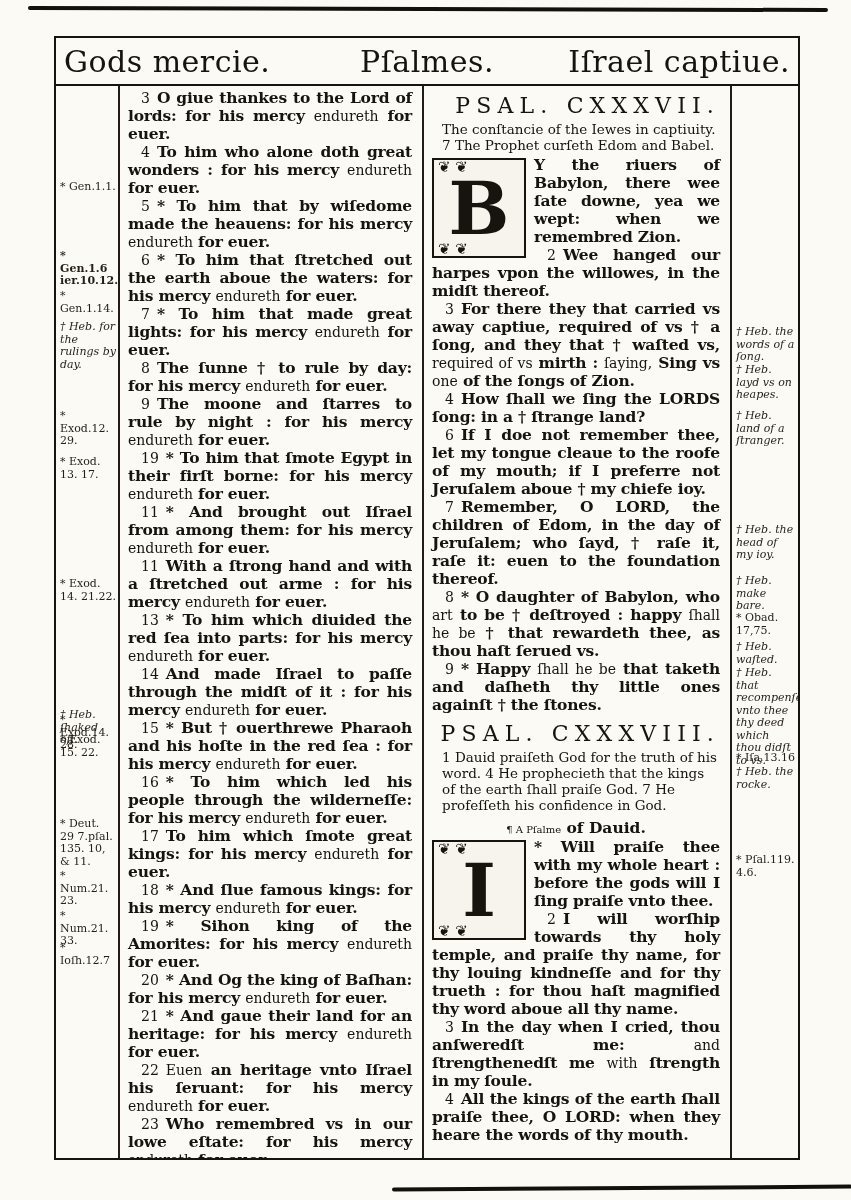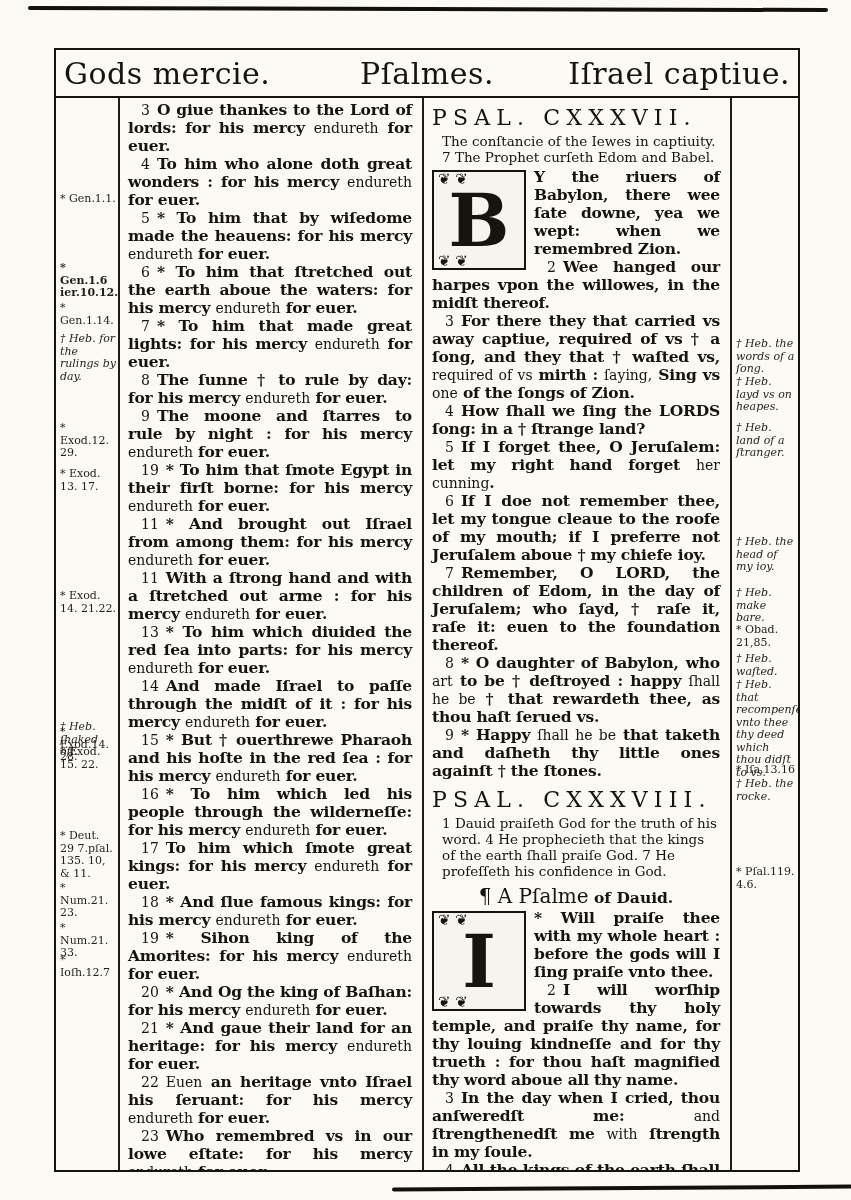--- a/index.html
+++ b/index.html
@@ -2,21 +2,21 @@
 <html><head>
 <meta charset="utf-8">
 <style>
   html,body{margin:0;padding:0;background:#e9e7e1;}
   .canvas{position:relative;width:851px;height:1200px;background:#fbfaf5;overflow:hidden;
           font-family:"DejaVu Serif", serif;color:#17130e;}
   .artifact{position:absolute;background:#14100c;}
   .artifact.top{left:28px;top:7px;width:800px;height:4px;transform:rotate(0.15deg);border-radius:2px;}
   .artifact.bottom{left:392px;top:1186px;width:460px;height:4px;transform:rotate(-0.35deg);border-radius:2px;}
   .page{position:absolute;left:54px;top:36px;width:746px;height:1124px;border:2px solid #17130e;
-        background:#fbfaf5;box-sizing:border-box;overflow:hidden;margin-top:12px;}
+        background:#fbfaf5;box-sizing:border-box;overflow:hidden;}
   .header{height:48px;border-bottom:2px solid #17130e;display:flex;align-items:center;
           padding:0 8px;box-sizing:border-box;font-size:30px;letter-spacing:0.5px;}
   .header span{white-space:nowrap;}
   .h-left{flex:1;text-align:left;}
   .h-center{flex:1;text-align:center;}
   .h-right{flex:1;text-align:right;}
   .body{display:flex;height:1072px;position:relative;}
   .vrule{width:2px;background:#221c15;}
   .mcol{position:relative;font-size:11px;line-height:12.5px;}
   .mcol.left{width:62px;}
@@ -24,24 +24,24 @@
   .note{position:absolute;left:4px;right:2px;color:#241e16;}
   .note.it{font-style:italic;}
   .tcol{box-sizing:border-box;padding:3px 10px 0 8px;overflow:hidden;}
   .tcol.left{width:302px;}
   .tcol.right{flex:1;}
   .verse{margin:0;text-align:justify;font-weight:700;font-size:15.5px;line-height:18px;
          text-indent:13px;letter-spacing:-0.2px;}
   .verse.first{text-indent:0;}
   .vnum{font-weight:400;font-size:14px;letter-spacing:0;margin-right:7px;}
   .rom{font-weight:400;font-size:14px;letter-spacing:0;}
-  .psheading{text-align:left;font-size:22px;letter-spacing:0.28em;margin:4px 0 3px 0;white-space:nowrap;}
+  .psheading{text-align:right;font-size:22px;letter-spacing:0.28em;margin:4px 0 3px 0;white-space:nowrap;}
   .argument{font-size:13.5px;line-height:16px;text-align:left;padding:0 2px 3px 10px;}
   .psalm-title-line{text-align:center;font-weight:700;font-size:15.5px;margin:2px 0 1px 0;}
-  .psalm-title-line .rom{font-size:20px;}
+  .psalm-title-line .rom{font-size:10px;}
   .dropcap{float:left;width:94px;height:100px;border:2px solid #17130e;box-sizing:border-box;
            margin:2px 8px 1px 0;display:flex;align-items:center;justify-content:center;
            font-size:72px;font-weight:700;position:relative;background:#f6f4ec;}
   .dropcap::before{content:"❦ ❦";position:absolute;top:-2px;left:4px;right:4px;display:flex;
            justify-content:space-between;font-size:15px;font-weight:400;}
   .dropcap::after{content:"❦ ❦";position:absolute;bottom:-2px;left:4px;right:4px;display:flex;
            justify-content:space-between;font-size:15px;font-weight:400;}
   .capblock{overflow:visible;}
 </style>
 </head>
@@ -112,21 +112,20 @@
       <div class="tcol right">
         <div class="psheading">PSAL. CXXXVII.</div>
         <div class="argument">The conſtancie of the Iewes in captiuity. 7 The Prophet curſeth Edom and Babel.</div>
         <div class="capblock">
           <div class="dropcap">B</div>
           <p class="verse first">Y the riuers of Babylon, there wee ſate downe, yea we wept: when we remembred Zion.</p>
           <div id="p137-verses">
               <p class="verse"><span class="vnum">2</span>Wee hanged our harpes vpon the willowes, in the midſt thereof.</p>
               <p class="verse"><span class="vnum">3</span>For there they that carried vs away captiue, required of vs † a ſong, and they that † waſted vs, <span class="rom">required of vs</span> mirth : <span class="rom">ſaying,</span> Sing vs <span class="rom">one</span> of the ſongs of Zion.</p>
               <p class="verse"><span class="vnum">4</span>How ſhall we ſing the LORDS ſong: in a † ſtrange land?</p>
-              <p class="verse"><span class="vnum">5</span>If I forget thee, O Jeruſalem: let my right hand forget <span class="rom">her cunning</span>.</p>
               <p class="verse"><span class="vnum">6</span>If I doe not remember thee, let my tongue cleaue to the roofe of my mouth; if I preferre not Jeruſalem aboue † my chiefe ioy.</p>
               <p class="verse"><span class="vnum">7</span>Remember, O LORD, the children of Edom, in the day of Jeruſalem; who ſayd, † raſe it, raſe it: euen to the foundation thereof.</p>
               <p class="verse"><span class="vnum">8</span>* O daughter of Babylon, who <span class="rom">art</span> to be † deſtroyed : happy <span class="rom">ſhall he be</span> † that rewardeth thee, as thou haſt ſerued vs.</p>
               <p class="verse"><span class="vnum">9</span>* Happy <span class="rom">ſhall he be</span> that taketh and daſheth thy little ones againſt † the ſtones.</p>
             </div>
         </div>
 
         <div class="psheading" style="margin-top:7px;">PSAL. CXXXVIII.</div>
         <div class="argument">1 Dauid praiſeth God for the truth of his word. 4 He prophecieth that the kings of the earth ſhall praiſe God. 7 He profeſſeth his confidence in God.</div>
         <div class="psalm-title-line"><span class="rom">¶ A Pſalme</span> of Dauid.</div>
@@ -143,21 +142,21 @@
       </div>
 
       <div class="vrule"></div>
 
       <div class="mcol right" id="right-notes">
           <div class="note it" style="top: 240px;">† Heb. the words of a ſong.</div>
           <div class="note it" style="top: 278px;">† Heb. layd vs on heapes.</div>
           <div class="note it" style="top: 324px;">† Heb. land of a ſtranger.</div>
           <div class="note it" style="top: 438px;">† Heb. the head of my ioy.</div>
           <div class="note it" style="top: 489px;">† Heb. make bare.</div>
-          <div class="note" style="top: 526px;">* Obad. 21,85.</div>
+          <div class="note" style="top: 526px;">* Obad. 17,75.</div>
           <div class="note it" style="top: 555px;">† Heb. waſted.</div>
           <div class="note it" style="top: 581px;">† Heb. that recompenſeth vnto thee thy deed which thou didſt to vs.</div>
           <div class="note" style="top: 666px;">* Iſa.13.16</div>
           <div class="note it" style="top: 680px;">† Heb. the rocke.</div>
           <div class="note" style="top: 768px;">* Pſal.119. 4.6.</div>
         </div>
 
     </div>
   </div>
 </div>

